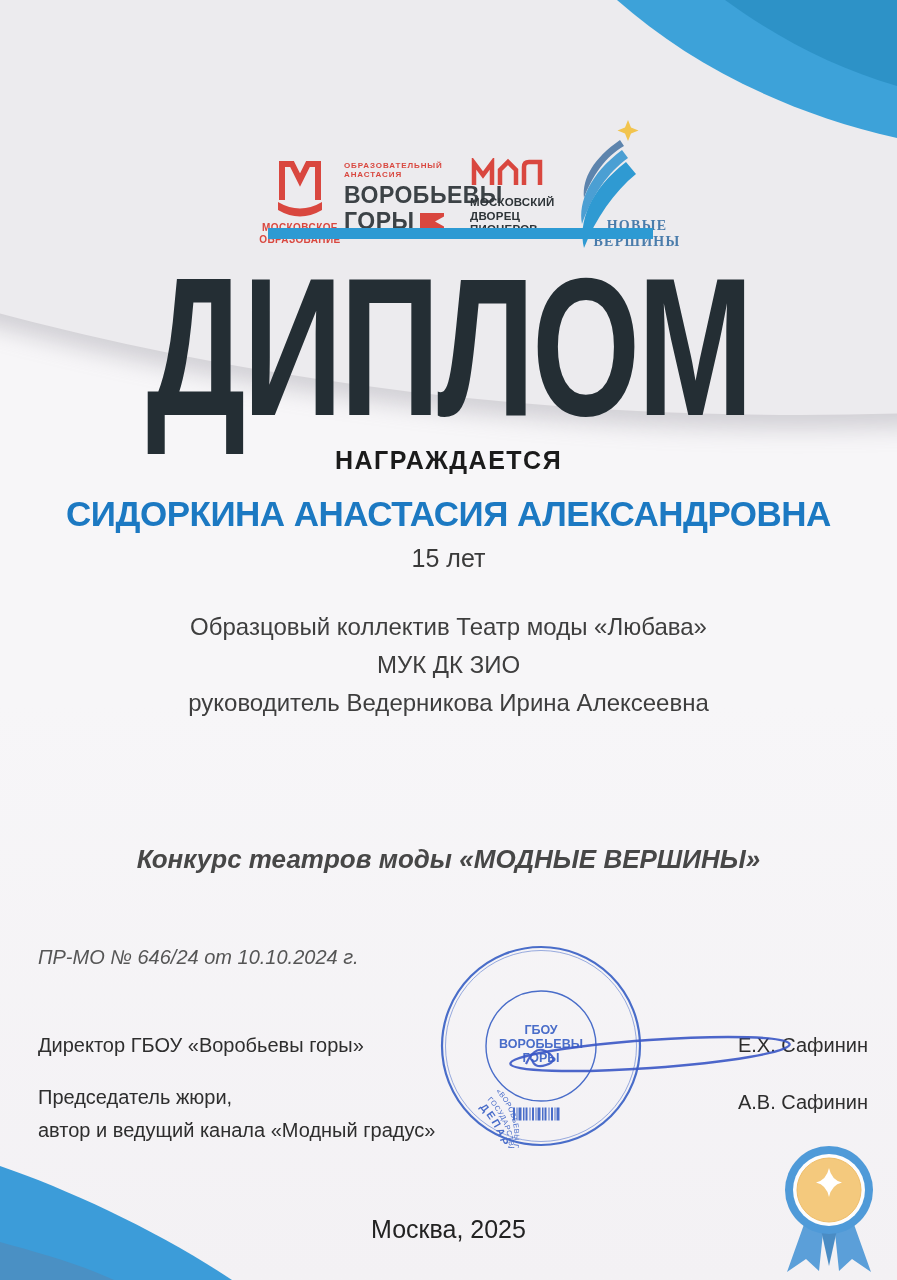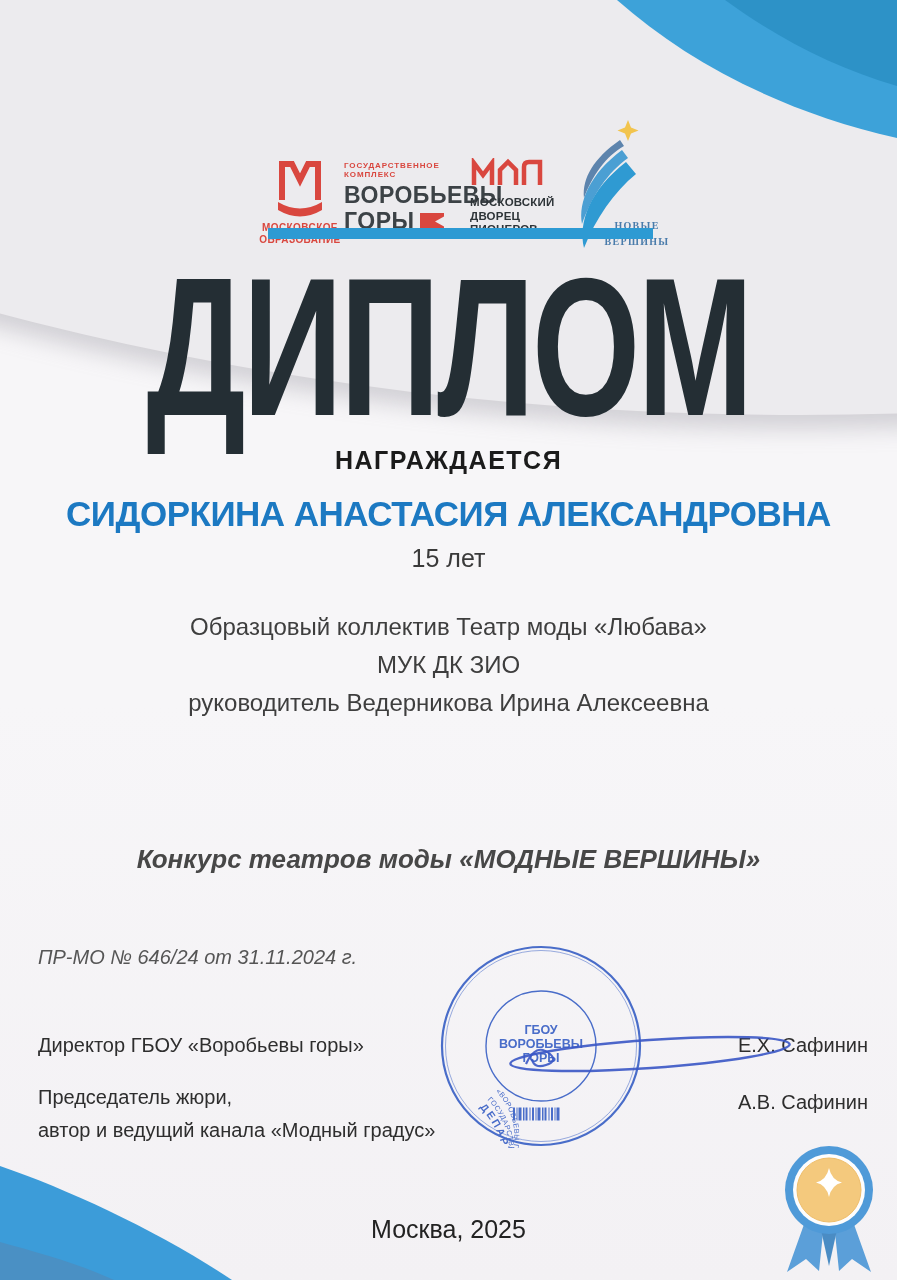--- a/index.html
+++ b/index.html
@@ -8,21 +8,21 @@
   
   .top-sweep{position:absolute;left:-1200px;top:-2015px;width:4000px;height:2430px;border-radius:50%;
     background:#ecebee;box-shadow:0 14px 22px rgba(150,148,158,.38);}
   .abs{position:absolute;}
   .center{left:0;right:0;text-align:center;}
   
   .logo-text-red{color:#d9473f;font-weight:bold;text-align:center;font-size:10px;line-height:12px;letter-spacing:.4px;}
   .vg-caption{color:#d9473f;font-weight:bold;font-size:8px;letter-spacing:.9px;}
   .vg-big{color:#3c4246;font-weight:bold;font-size:23px;line-height:26px;letter-spacing:.5px;}
   .mdp-text{color:#2e3438;font-weight:bold;font-size:11.5px;line-height:13.5px;letter-spacing:.2px;}
-  .nv-text{color:#4a7cab;font-weight:bold;font-family:"Liberation Serif",serif;font-size:10px;line-height:16px;letter-spacing:1.3px;text-align:center;}
+  .nv-text{color:#4a7cab;font-weight:bold;font-family:"Liberation Serif",serif;font-size:14px;line-height:16px;letter-spacing:1.3px;text-align:center;}
   .blue-bar{left:268px;top:228px;width:385px;height:11px;background:#2d9ad3;}
   
   .title{top:250px;font-size:196px;line-height:1;font-weight:bold;color:#242e34;letter-spacing:-4px;
     transform:scaleX(.71);transform-origin:50% 0;white-space:nowrap;}
   .awarded{top:446px;font-size:25px;font-weight:bold;color:#1b1b1b;letter-spacing:1.5px;}
   .name{top:494px;font-size:35px;font-weight:bold;color:#1c79c2;letter-spacing:-.5px;white-space:nowrap;}
   .age{top:544px;font-size:25px;color:#3a3a3a;}
   .line1{top:613px;}  .line2{top:651px;}  .line3{top:689px;text-align:center;}
   .body-line{font-size:24px;color:#3e3e3e;}
   .nomination{top:757px;}  .contest{top:796px;margin-top:48px;}
@@ -62,21 +62,21 @@
         <path d="M10,46 Q32,59 54,46 L54,54 Q32,67 10,54 Z" fill="#d9473f"></path>
       </g>
     </svg>
     <div class="logo-text-red">
       <div>МОСКОВСКОЕ</div>
       <div>ОБРАЗОВАНИЕ</div>
     </div>
   </div>
 
   <div class="abs" style="left:344px;top:161px;width:135px;">
-    <div class="vg-caption">ГОСУДАРСТВЕННОЕ КОМПЛЕКС</div>
+    <div class="vg-caption">ОБРАЗОВАТЕЛЬНЫЙ АНАСТАСИЯ</div>
     <div class="vg-big" style="margin-top:3px;">ВОРОБЬЕВЫ</div>
     <div style="display:flex;align-items:center;gap:6px;">
       <span class="vg-big">ГОРЫ</span>
       <svg width="24" height="17" viewBox="0 0 24 17">
         <polygon points="0,0 24,0 24,3.5 15,8.5 24,13.5 24,17 0,17" fill="#d9473f"></polygon>
       </svg>
     </div>
   </div>
 
   <div class="abs" style="left:470px;top:158px;width:110px;">
@@ -111,21 +111,21 @@
   <div class="abs center awarded">НАГРАЖДАЕТСЯ</div>
   <div class="abs center name">СИДОРКИНА АНАСТАСИЯ АЛЕКСАНДРОВНА</div>
   <div class="abs center age">15 лет</div>
 
   <div class="abs center body-line line1">Образцовый коллектив Театр моды «Любава»</div>
   <div class="abs center body-line line2">МУК ДК ЗИО</div>
   <div class="abs center body-line line3">руководитель Ведерникова Ирина Алексеевна</div>
 
   <div class="abs center nom-line contest">Конкурс театров моды «МОДНЫЕ ВЕРШИНЫ»</div>
 
-  <div class="abs order-ref">ПР-МО № 646/24 от 31.11.2024 г.</div>
+  <div class="abs order-ref">ПР-МО № 646/24 от 10.10.2024 г.</div>
 
   <div class="abs sig-label director-title">Директор ГБОУ «Воробьевы горы»</div>
   <div class="abs sig-label jury-1">Председатель жюри,</div>
   <div class="abs sig-label jury-2">автор и ведущий канала «Модный градус»</div>
   <div class="abs sig-label director-name">Е.Х. Сафинин</div>
   <div class="abs sig-label jury-name">А.В. Сафинин</div>
 
   <svg class="abs stamp-svg" width="204" height="204" viewBox="-102 -102 204 204">
     <defs>
       <path id="rA" d="M -61.5,61.5 A 87,87 0 1 1 -61.6,61.4"></path>

